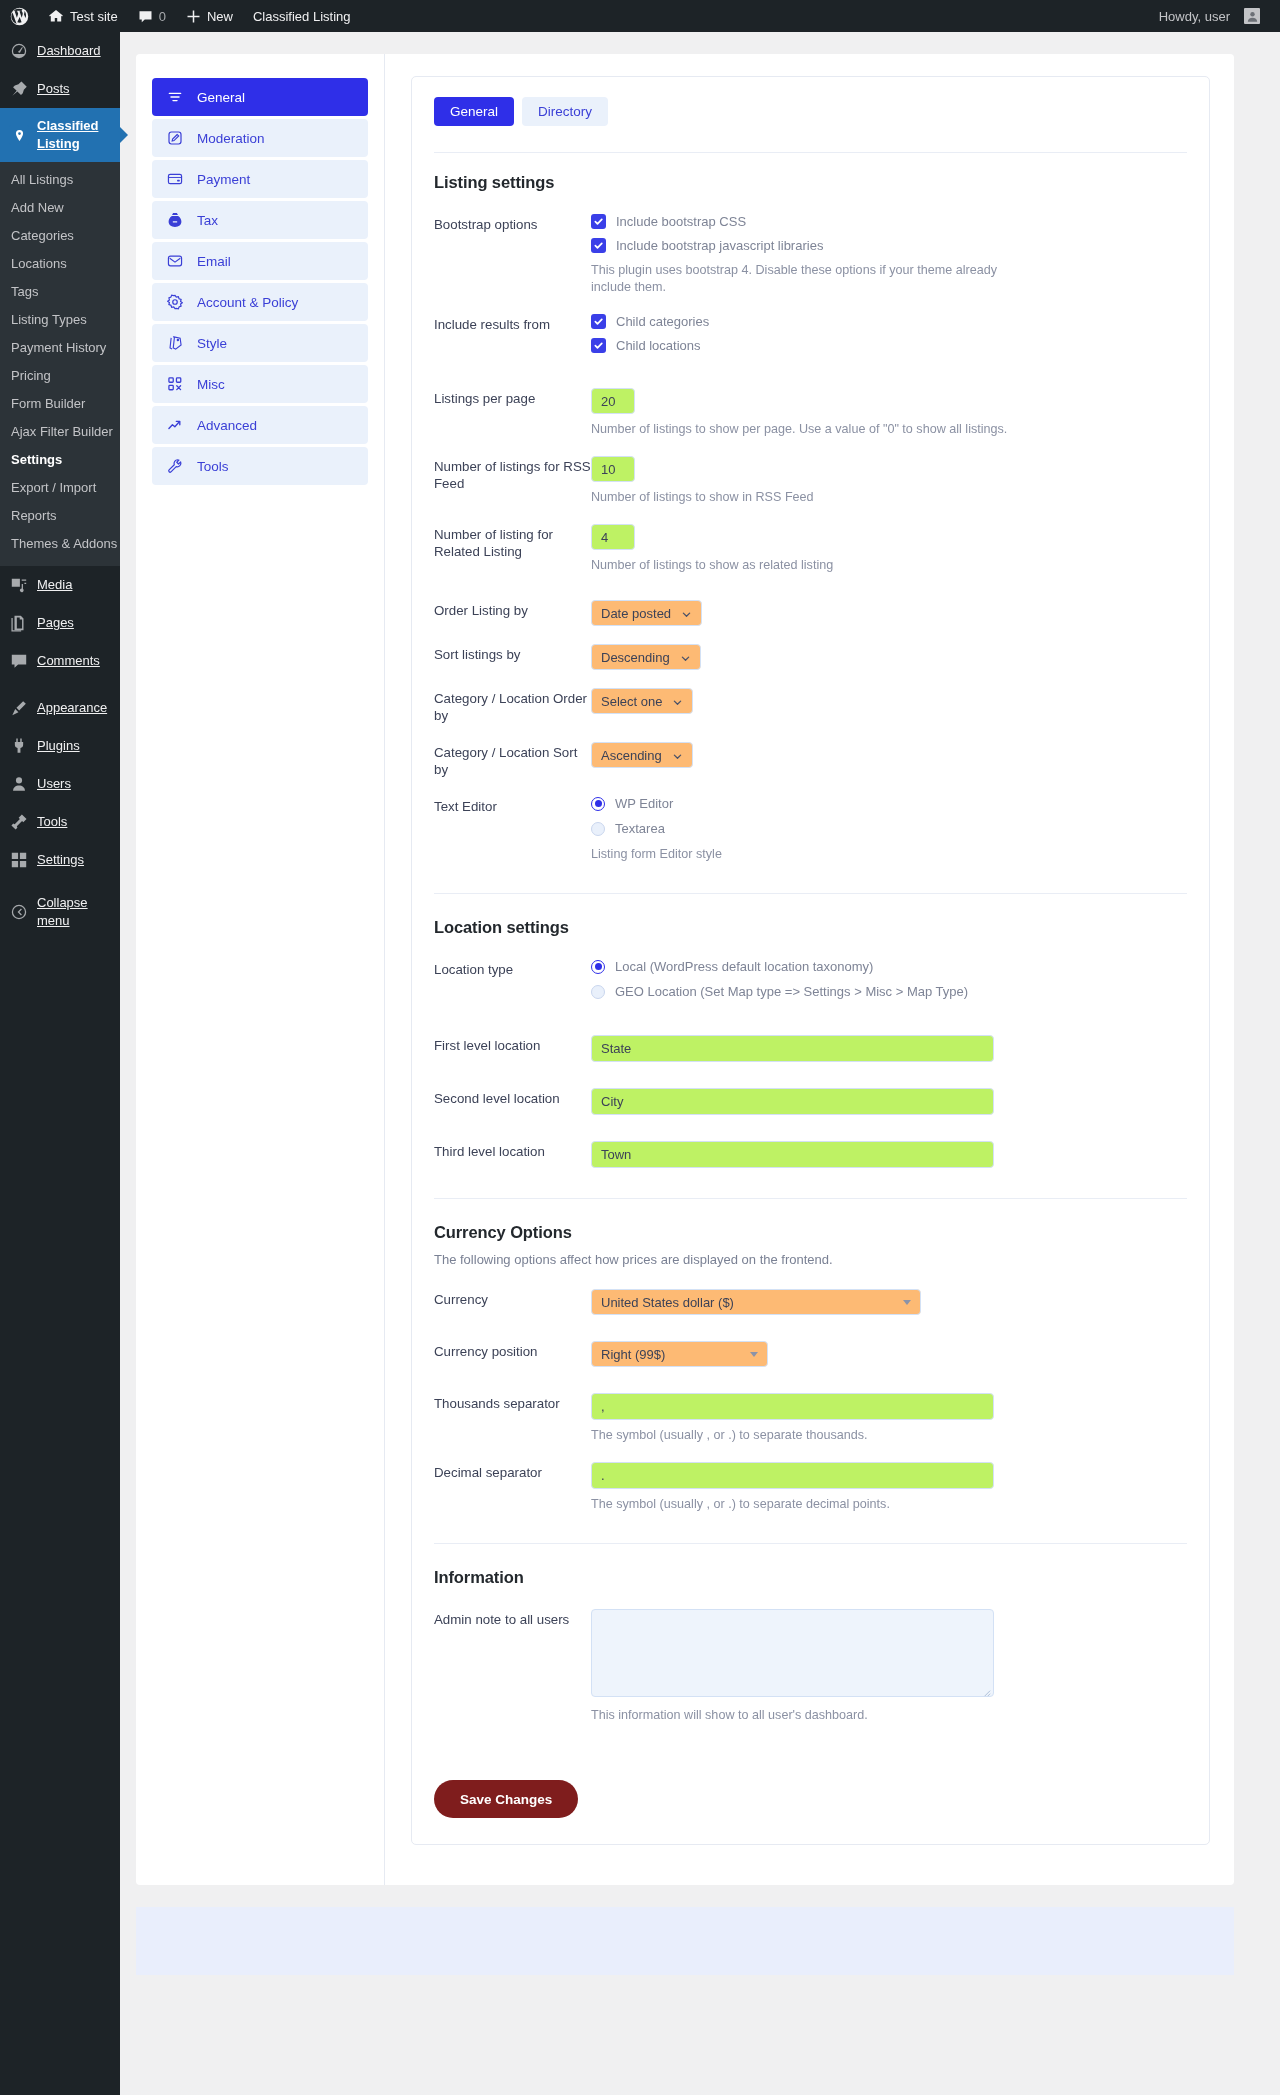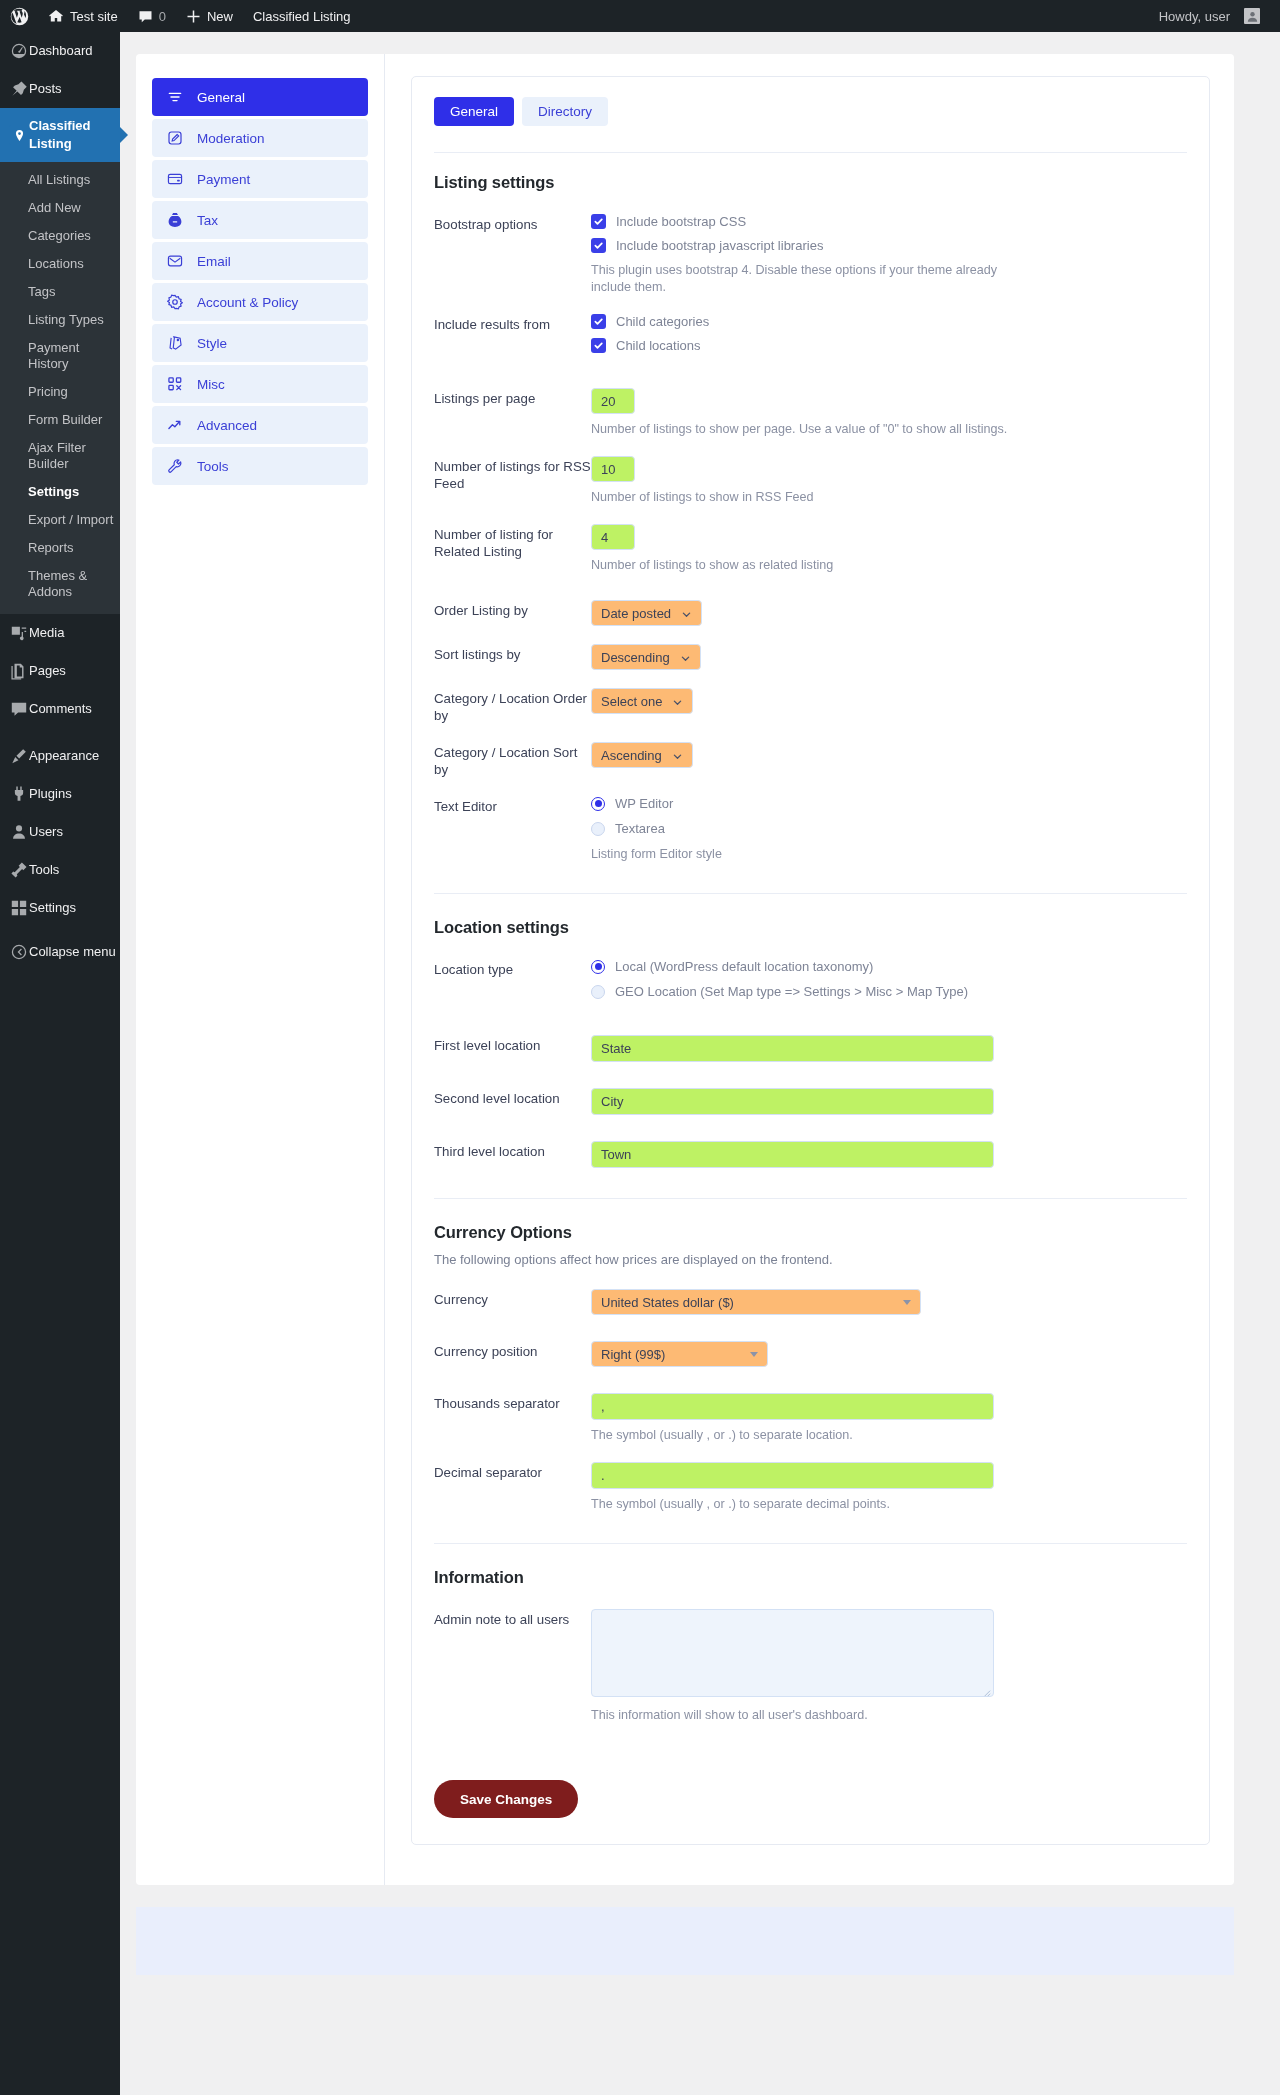--- a/index.html
+++ b/index.html
@@ -37,40 +37,41 @@
 
   
   #wrap { display:flex; align-items:flex-start; }
 
   
   #adminmenu {
     width:120px; min-width:120px; background:#1d2327; color:#f0f0f1;
     min-height:2063px; padding-bottom:20px; position:relative;
   }
   .menu-top {
-    display:flex; align-items:center; 
+    display:flex; align-items:center; gap:8px;
     padding:9px 0 9px 9px; font-size:13px; line-height:18px; color:#f0f0f1;
     position:relative;
+    text-decoration:underline;
   }
   .menu-top .mico { width:20px; height:20px; display:flex; align-items:center; justify-content:center; color:#a7aaad; flex:0 0 20px;}
   .menu-top .mico svg { display:block; }
   .menu-top.current { background:#2271b1; color:#fff; font-weight:600; }
   .menu-top.current .mico { color:#fff; }
   .menu-top.current:after {
     content:""; position:absolute; right:-8px; top:50%; margin-top:-8px;
     border-style:solid; border-width:8px 0 8px 8px;
     border-color:transparent transparent transparent #2271b1;
   }
   .menu-top.current .cl-badge {
     width:20px;height:20px;background:#2271b1;border-radius:2px;
     display:flex;align-items:center;justify-content:center;
   }
   .submenu { background:#2c3338; padding:4px 0 8px 0; }
   .submenu a {
-    display:block; padding:6px 0 6px 28px; color:#c3c4c7;
+    display:block; padding:6px 0 6px 11px; color:#c3c4c7;
     font-size:13px; line-height:16px; text-decoration:none;
   }
   .submenu a.current { color:#fff; font-weight:700; }
   .menu-sep { height:9px; }
   .collapse { margin-top:6px; }
 
   
   #content {
     flex:1; padding:0; background:#f0f0f1;
   }
@@ -711,21 +712,21 @@
                 <span>Right (99$)</span>
                 <span class="tri"></span>
               </div>
             </div>
           </div>
 
           <div class="row">
             <div class="lbl">Thousands separator</div>
             <div class="fld">
               <div class="inp txt">,</div>
-              <div class="help wide">The symbol (usually , or .) to separate location.</div>
+              <div class="help wide">The symbol (usually , or .) to separate thousands.</div>
             </div>
           </div>
 
           <div class="row">
             <div class="lbl">Decimal separator</div>
             <div class="fld">
               <div class="inp txt">.</div>
               <div class="help wide">The symbol (usually , or .) to separate decimal points.</div>
             </div>
           </div>

